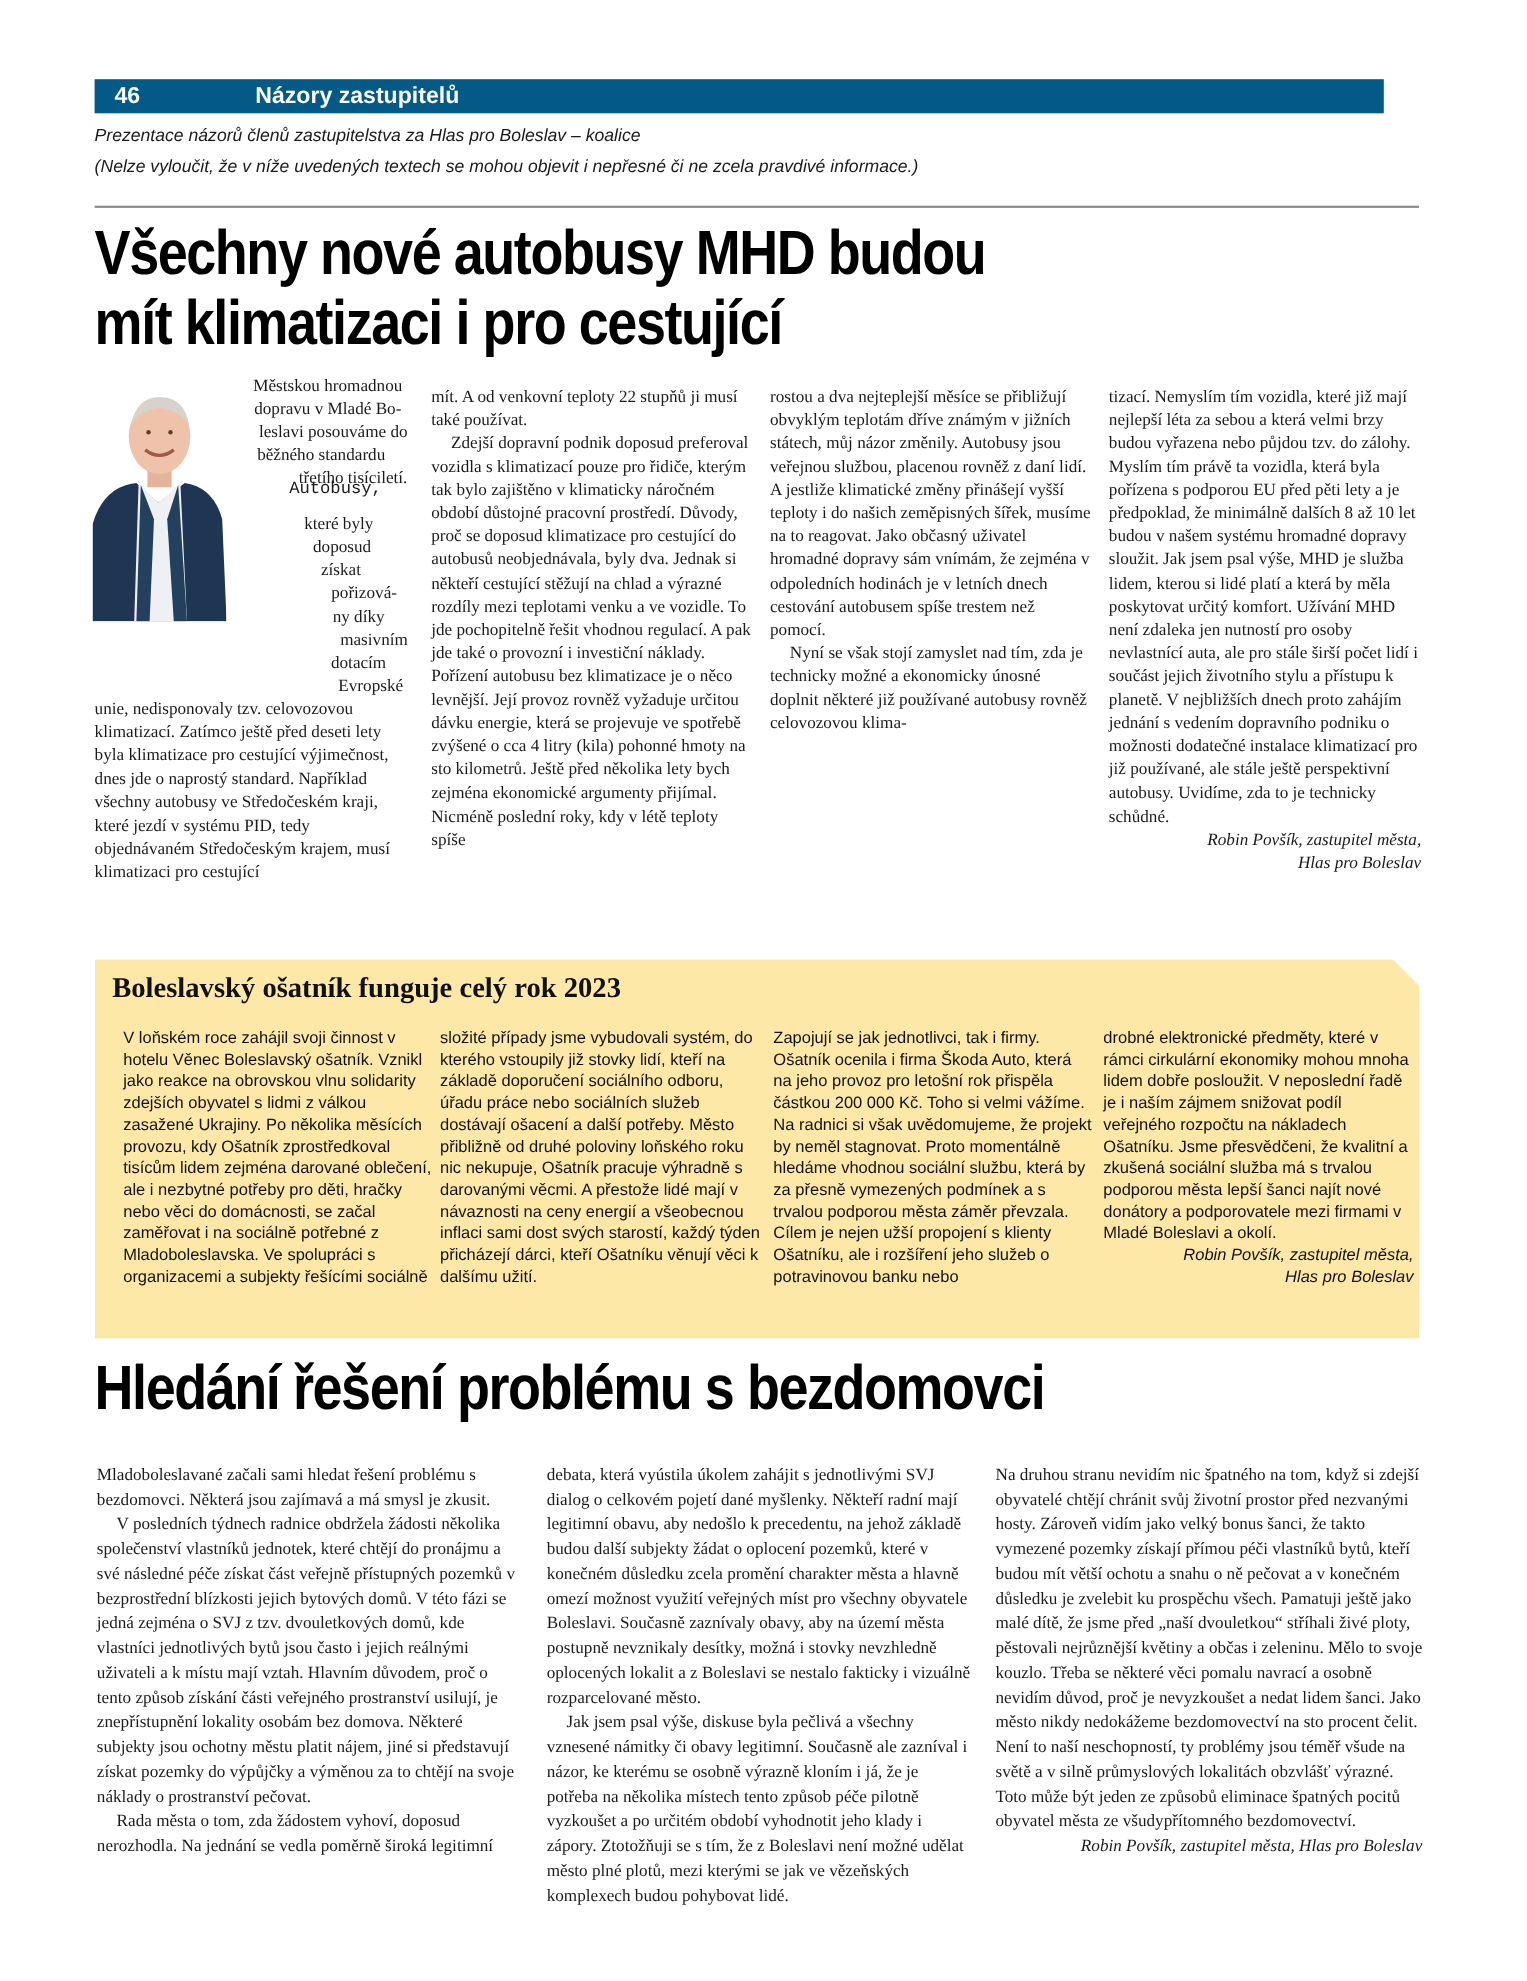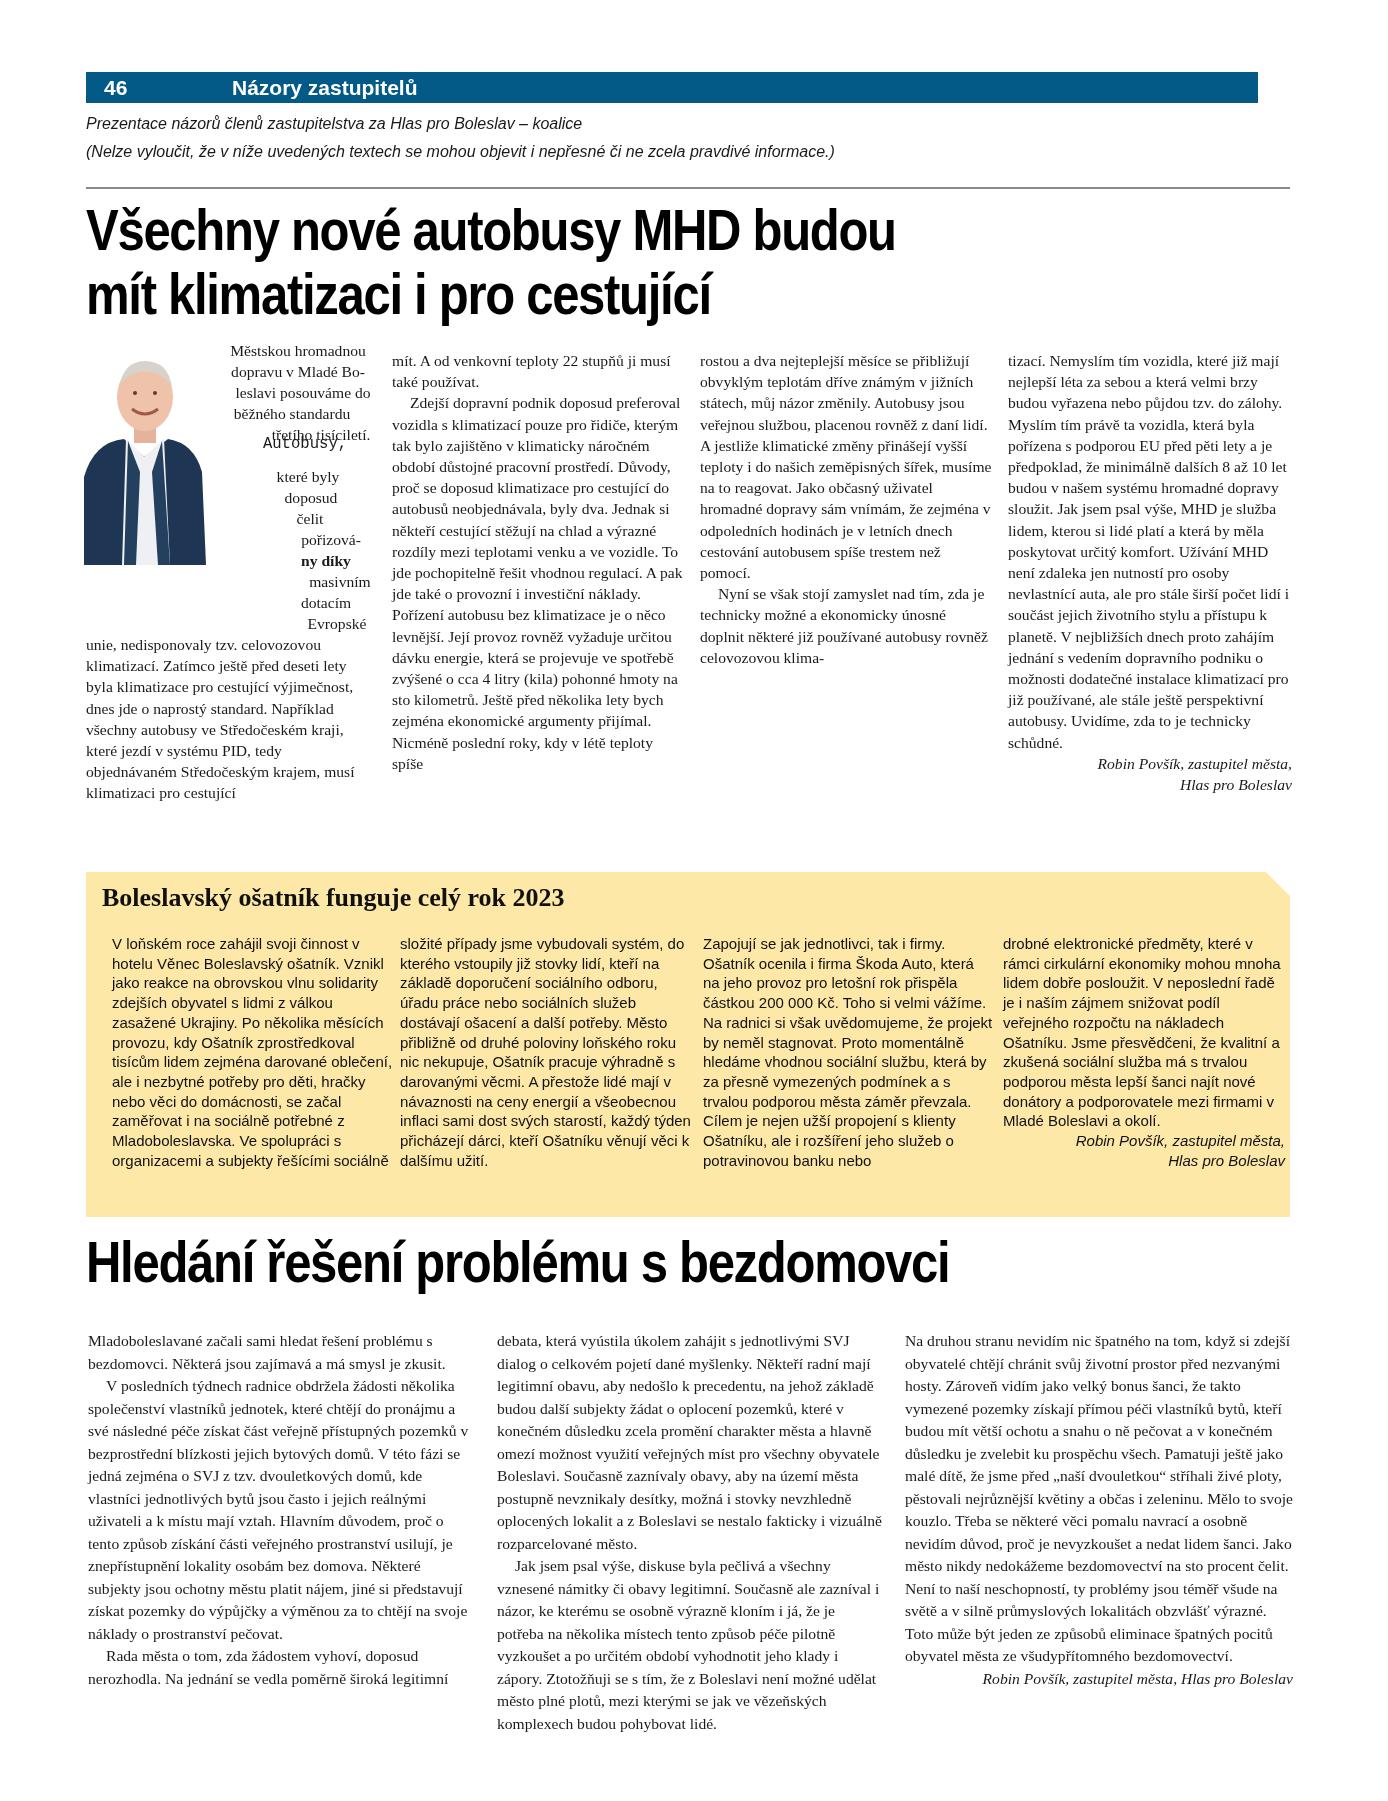--- a/index.html
+++ b/index.html
@@ -88,23 +88,23 @@
 
 <div class="wrap-lines">
   <div style="position:absolute; left:210px; top:340px; width:176px;">Městskou hromadnou</div>
   <div style="position:absolute; left:210px; top:361px; width:176px;">dopravu v Mladé Bo-</div>
   <div style="position:absolute; left:218px; top:382px; width:170px;">leslavi posouváme do</div>
   <div style="position:absolute; left:222px; top:403px; width:140px;">běžného standardu</div>
   <div style="position:absolute; left:254px; top:424px; width:134px;">třetího tisíciletí.</div>
   <div style="position:absolute; left:260px; top:434px; width:90px;font-family:Liberation Mono, monospace;">Autobusy,</div>
   <div style="position:absolute; left:270px; top:466px; width:76px;">které byly</div>
   <div style="position:absolute; left:276px; top:487px; width:70px;">doposud</div>
-  <div style="position:absolute; left:282px; top:508px; width:56px;">čelit</div>
+  <div style="position:absolute; left:282px; top:508px; width:56px;">získat</div>
   <div style="position:absolute; left:296px; top:529px; width:70px;">pořizová-</div>
-  <div style="position:absolute; left:298px; top:550px; width:56px;font-weight:bold;">ny díky</div>
+  <div style="position:absolute; left:298px; top:550px; width:56px;">ny díky</div>
   <div style="position:absolute; left:300px; top:571px; width:80px;">masivním</div>
   <div style="position:absolute; left:294px; top:592px; width:64px;">dotacím</div>
   <div style="position:absolute; left:300px; top:613px; width:74px;">Evropské</div>
 </div>
 
 <div class="col" style="left:86px; top:634px; width:290px;">
   <p>unie, nedisponovaly tzv. celovozovou klimatizací. Zatímco ještě před deseti lety byla klimatizace pro cestující výjimečnost, dnes jde o naprostý standard. Například všechny autobusy ve Středočeském kraji, které jezdí v systému PID, tedy objednávaném Středočeským krajem, musí klimatizaci pro cestující</p>
 </div>
 
 <div class="col" style="left:392px; top:350px; width:292px;">

